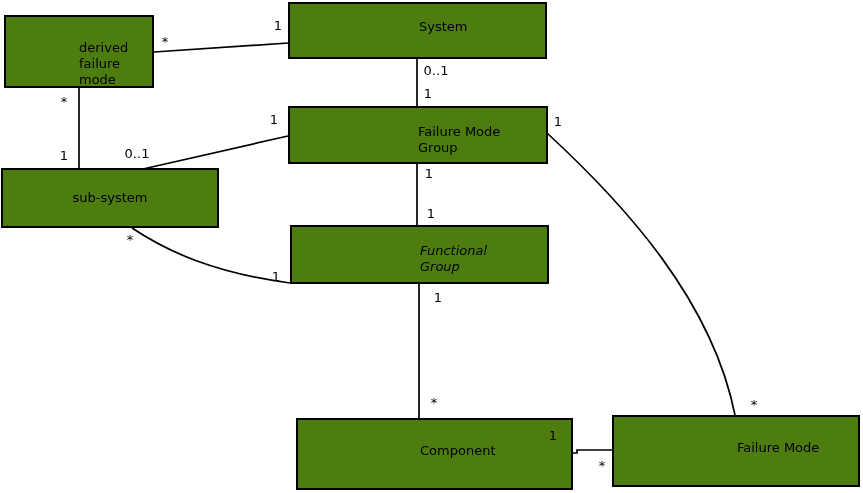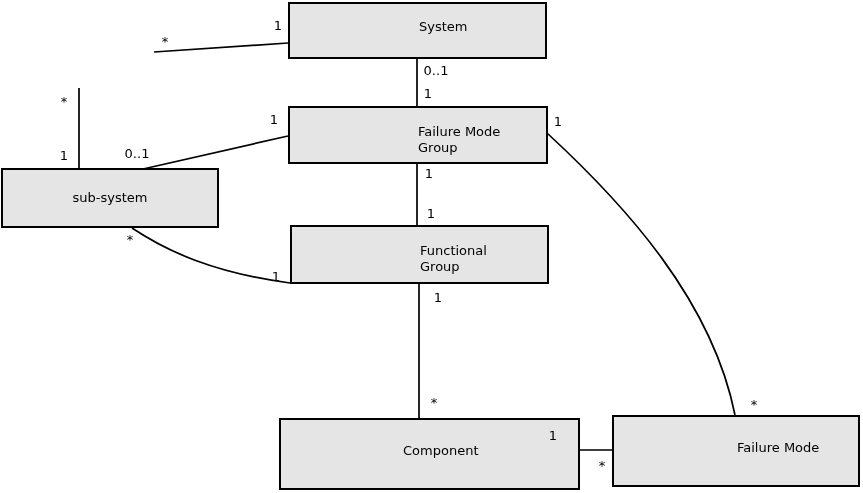--- a/index.html
+++ b/index.html
@@ -18,21 +18,21 @@
     pointer-events: none;
   }
   svg.edges path {
     fill: none;
     stroke: #000000;
     stroke-width: 1.7;
   }
   .node {
     position: absolute;
     box-sizing: border-box;
-    background: #e5e5e5;
+    background: #4d7c0f;
     border: 2px solid #000000;
   }
   .node .label {
     position: absolute;
     font-size: 13px;
     line-height: 16px;
     white-space: pre-line;
     color: #000000;
   }
   .node .label.center-both {
@@ -63,40 +63,45 @@
     <path d="M79 88 L79 168"></path>
     <path d="M417 59 L417 106"></path>
     <path d="M288 136 L143 169"></path>
     <path d="M417 164 L417 225"></path>
     <path d="M132 228 C168 252 215 273 290 283"></path>
     <path d="M419 284 L419 418"></path>
     <path d="M545 453 L577 453 L577 450 L612 450"></path>
     <path d="M547 133 C625 205 712 300 735 415"></path>
   </svg>
 
+  <div class="node" style="left:4px; top:15px; width:150px; height:73px;">
+    <span class="label" style="left:73px; top:23px;">derived
+failure
+mode</span>
+  </div>
 
   <div class="node" style="left:288px; top:2px; width:259px; height:57px;">
     <span class="label" style="left:129px; top:15px;">System</span>
   </div>
 
   <div class="node" style="left:288px; top:106px; width:260px; height:58px;">
     <span class="label" style="left:128px; top:16px;">Failure Mode
 Group</span>
   </div>
 
   <div class="node" style="left:1px; top:168px; width:218px; height:60px;">
     <span class="label center-both">sub-system</span>
   </div>
 
-  <div class="node" style="left:290px; top:225px; width:259px; height:59px;">
+  <div class="node" style="left:290px; top:225px; width:259px; height:59px;font-style:italic;">
     <span class="label" style="left:128px; top:16px;">Functional
 Group</span>
   </div>
 
-  <div class="node" style="left:279px; top:418px; width:301px; height:72px;">
+  <div class="node" style="left:296px; top:418px; width:277px; height:72px;">
     <span class="label" style="left:122px; top:23px;">Component</span>
   </div>
 
   <div class="node" style="left:612px; top:415px; width:248px; height:72px;">
     <span class="label" style="left:123px; top:23px;">Failure Mode</span>
   </div>
 
   <span class="edge-label ast" style="left:165px; top:38px;">*</span>
   <span class="edge-label" style="left:278px; top:26px;">1</span>
 

